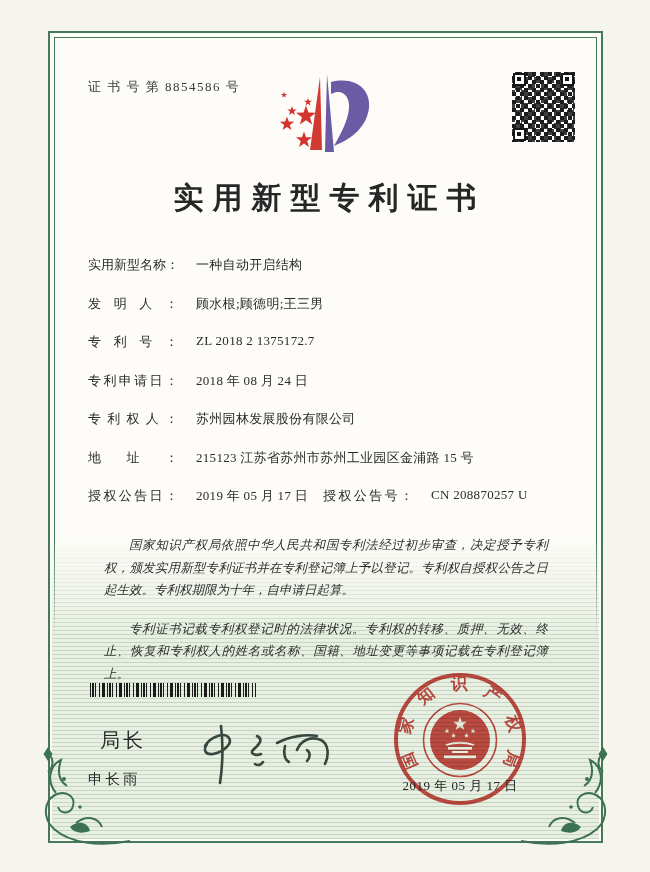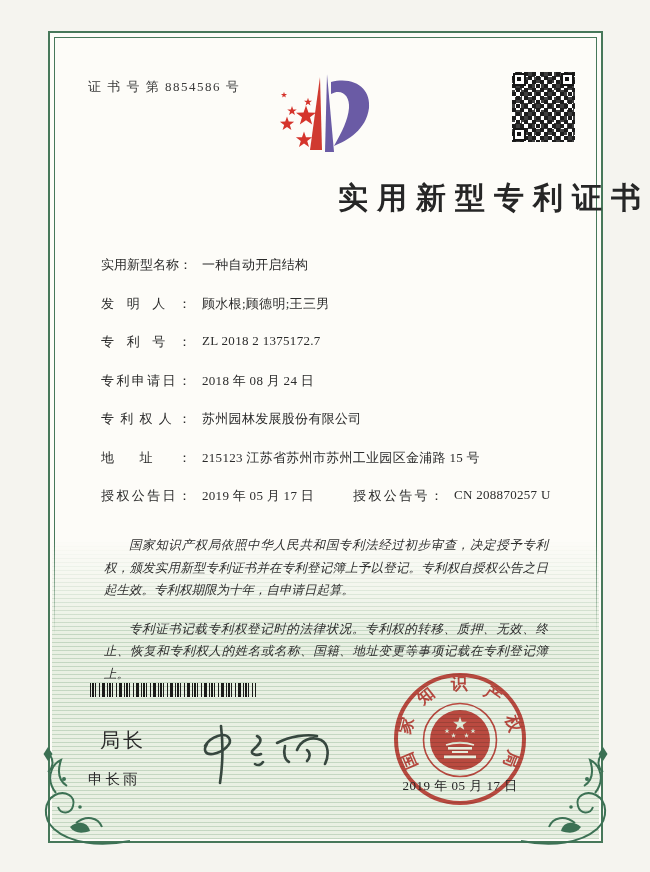--- a/index.html
+++ b/index.html
@@ -29,31 +29,31 @@
     position:absolute;left:512px;top:72px;width:63px;height:70px;background:#fff;
     background-image:
       repeating-conic-gradient(#1c1c1c 0% 25%, rgba(255,255,255,0) 0% 50%),
       repeating-conic-gradient(rgba(28,28,28,.85) 0% 25%, rgba(255,255,255,0) 0% 50%);
     background-size:8px 8px,13px 13px;background-position:0 0,3px 5px;
   }
   .finder{position:absolute;width:13px;height:13px;background:#fff;border:2.5px solid #161616;box-sizing:border-box;}
   .finder::after{content:"";position:absolute;left:2px;top:2px;width:4px;height:4px;background:#161616;}
   .finder.tl{left:1px;top:1px}.finder.tr{right:1px;top:1px}.finder.bl{left:1px;bottom:1px}
   .title{
-    position:absolute;left:0;right:0;top:178px;text-align:right;
+    position:absolute;left:0;right:0;top:178px;text-align:center;
     font-size:30px;font-weight:bold;letter-spacing:9px;text-indent:9px;color:#262626;
   }
   .fields{position:absolute;left:88px;top:256px;width:480px;}
   .field-row{position:relative;height:18px;margin-bottom:20.5px;font-size:13px;white-space:nowrap;}
   .field-label{
     display:inline-block;width:90px;vertical-align:top;
-    text-align:justify;text-align-last:justify;text-justify:inter-character;word-break:keep-all;margin-left:13px;
-  }
-  .field-value{margin-left:11px;letter-spacing:.3px;}
-  .field-pair2{position:absolute;left:252px;top:0;}
+    text-align:justify;text-align-last:justify;text-justify:inter-character;word-break:keep-all;
+  }
+  .field-value{margin-left:18px;letter-spacing:.3px;}
+  .field-pair2{position:absolute;left:235px;top:0;}
   .body-text{
     position:absolute;left:88px;top:518px;width:476px;
     font-size:12.5px;line-height:22.5px;font-style:italic;color:#2e2e2e;text-align:justify;
   }
   .body-text p{margin:16px;text-indent:2em;}
   .barcode{
     position:absolute;left:90px;top:683px;width:166px;height:14px;
     background:repeating-linear-gradient(90deg,
       #1b1b19 0 1px, rgba(0,0,0,0) 1px 2px,
       #1b1b19 2px 4px, rgba(0,0,0,0) 4px 5px,

